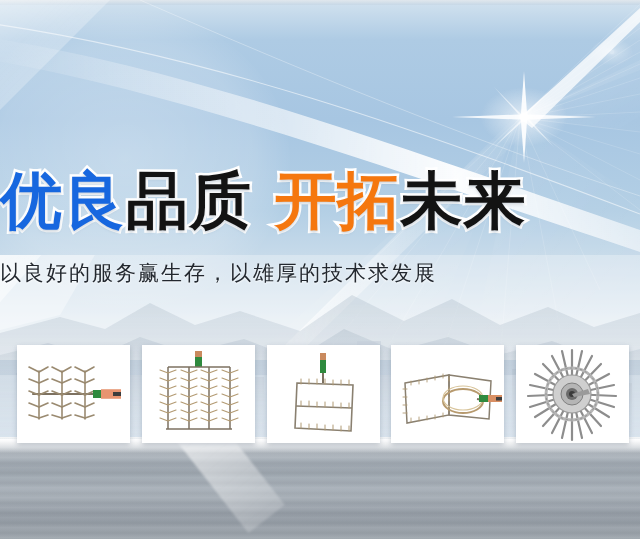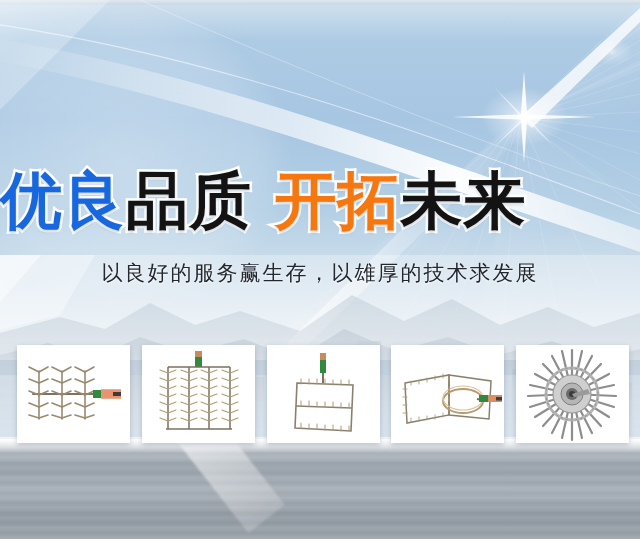--- a/index.html
+++ b/index.html
@@ -98,21 +98,20 @@
     text-shadow:0 2px 3px rgba(120,140,160,.35);
   }
   .hl-blue{color:#1767df;}
   .hl-dark{color:#131313;}
   .hl-orange{color:#f5770e;}
   .hl-gap{ -webkit-text-stroke:0 !important; color:transparent !important;}
 
   
   .subtitle{
     position:absolute;left:0;top:258px;width:640px;
-    text-align:center;
     font-size:21px;line-height:30px;
     color:#23282f;
     letter-spacing:2px;
     white-space:nowrap;
     font-family:"DejaVu Sans","Liberation Sans",sans-serif;
     text-shadow:0 1px 2px rgba(255,255,255,.85);
   }
 
   
   .cards{

